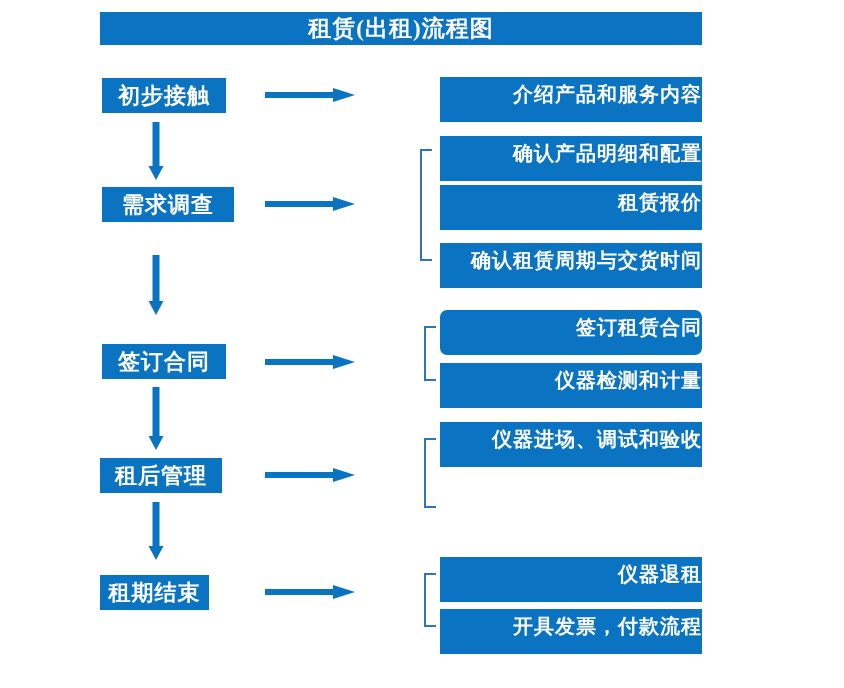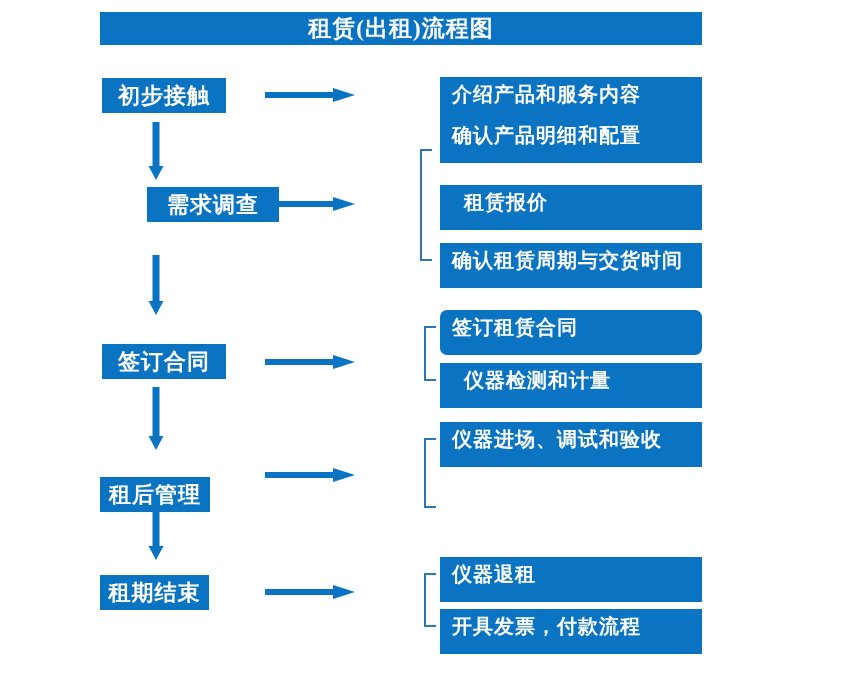--- a/index.html
+++ b/index.html
@@ -13,45 +13,45 @@
   }
   .titlebar{
     left:100px;top:12px;width:602px;height:33px;line-height:33px;
     text-align:center;font-size:23px;letter-spacing:1px;
   }
   .stepbox{
     height:35px;line-height:35px;text-align:center;font-size:22px;letter-spacing:1px;
   }
   .detailbox{
     left:440px;width:262px;height:45px;line-height:35px;
-    padding-left:12px;font-size:20px;letter-spacing:1px;
+    padding-left:12px;font-size:20px;letter-spacing:1px;text-align:right;
   }
   .arrow{position:absolute;}
   .arrow svg{display:block;}
   .bracket{
     position:absolute;width:12px;box-sizing:border-box;
     border-left:2px solid #2e75b6;border-top:2px solid #2e75b6;border-bottom:2px solid #2e75b6;
   }
 </style>
 </head>
 <body>
 
 <div class="canvas">
 
   <div class="bluebox titlebar">租赁(出租)流程图</div>
 
   <div class="bluebox stepbox" style="left:102px;top:78px;width:124px;">初步接触</div>
-  <div class="bluebox stepbox" style="left:102px;top:187px;width:132px;margin-left:45px;">需求调查</div>
+  <div class="bluebox stepbox" style="left:102px;top:187px;width:132px;">需求调查</div>
   <div class="bluebox stepbox" style="left:102px;top:344px;width:124px;">签订合同</div>
-  <div class="bluebox stepbox" style="left:100px;top:458px;width:110px;margin-top:19px;">租后管理</div>
+  <div class="bluebox stepbox" style="left:100px;top:458px;width:122px;">租后管理</div>
   <div class="bluebox stepbox" style="left:100px;top:575px;width:109px;">租期结束</div>
 
   <div class="bluebox detailbox" style="top:77px;">介绍产品和服务内容</div>
 
-  <div class="bluebox detailbox" style="top:118px;">确认产品明细和配置</div>
+  <div class="bluebox detailbox" style="top:136px;">确认产品明细和配置</div>
   <div class="bluebox detailbox" style="top:185px;padding-left:24px;">租赁报价</div>
   <div class="bluebox detailbox" style="top:243px;">确认租赁周期与交货时间</div>
 
   <div class="bluebox detailbox" style="top:310px;border-radius:7px;">签订租赁合同</div>
   <div class="bluebox detailbox" style="top:363px;padding-left:24px;">仪器检测和计量</div>
 
   <div class="bluebox detailbox" style="top:422px;">仪器进场、调试和验收</div>
 
   <div class="bluebox detailbox" style="top:557px;">仪器退租</div>
   <div class="bluebox detailbox" style="top:609px;">开具发票，付款流程</div>

